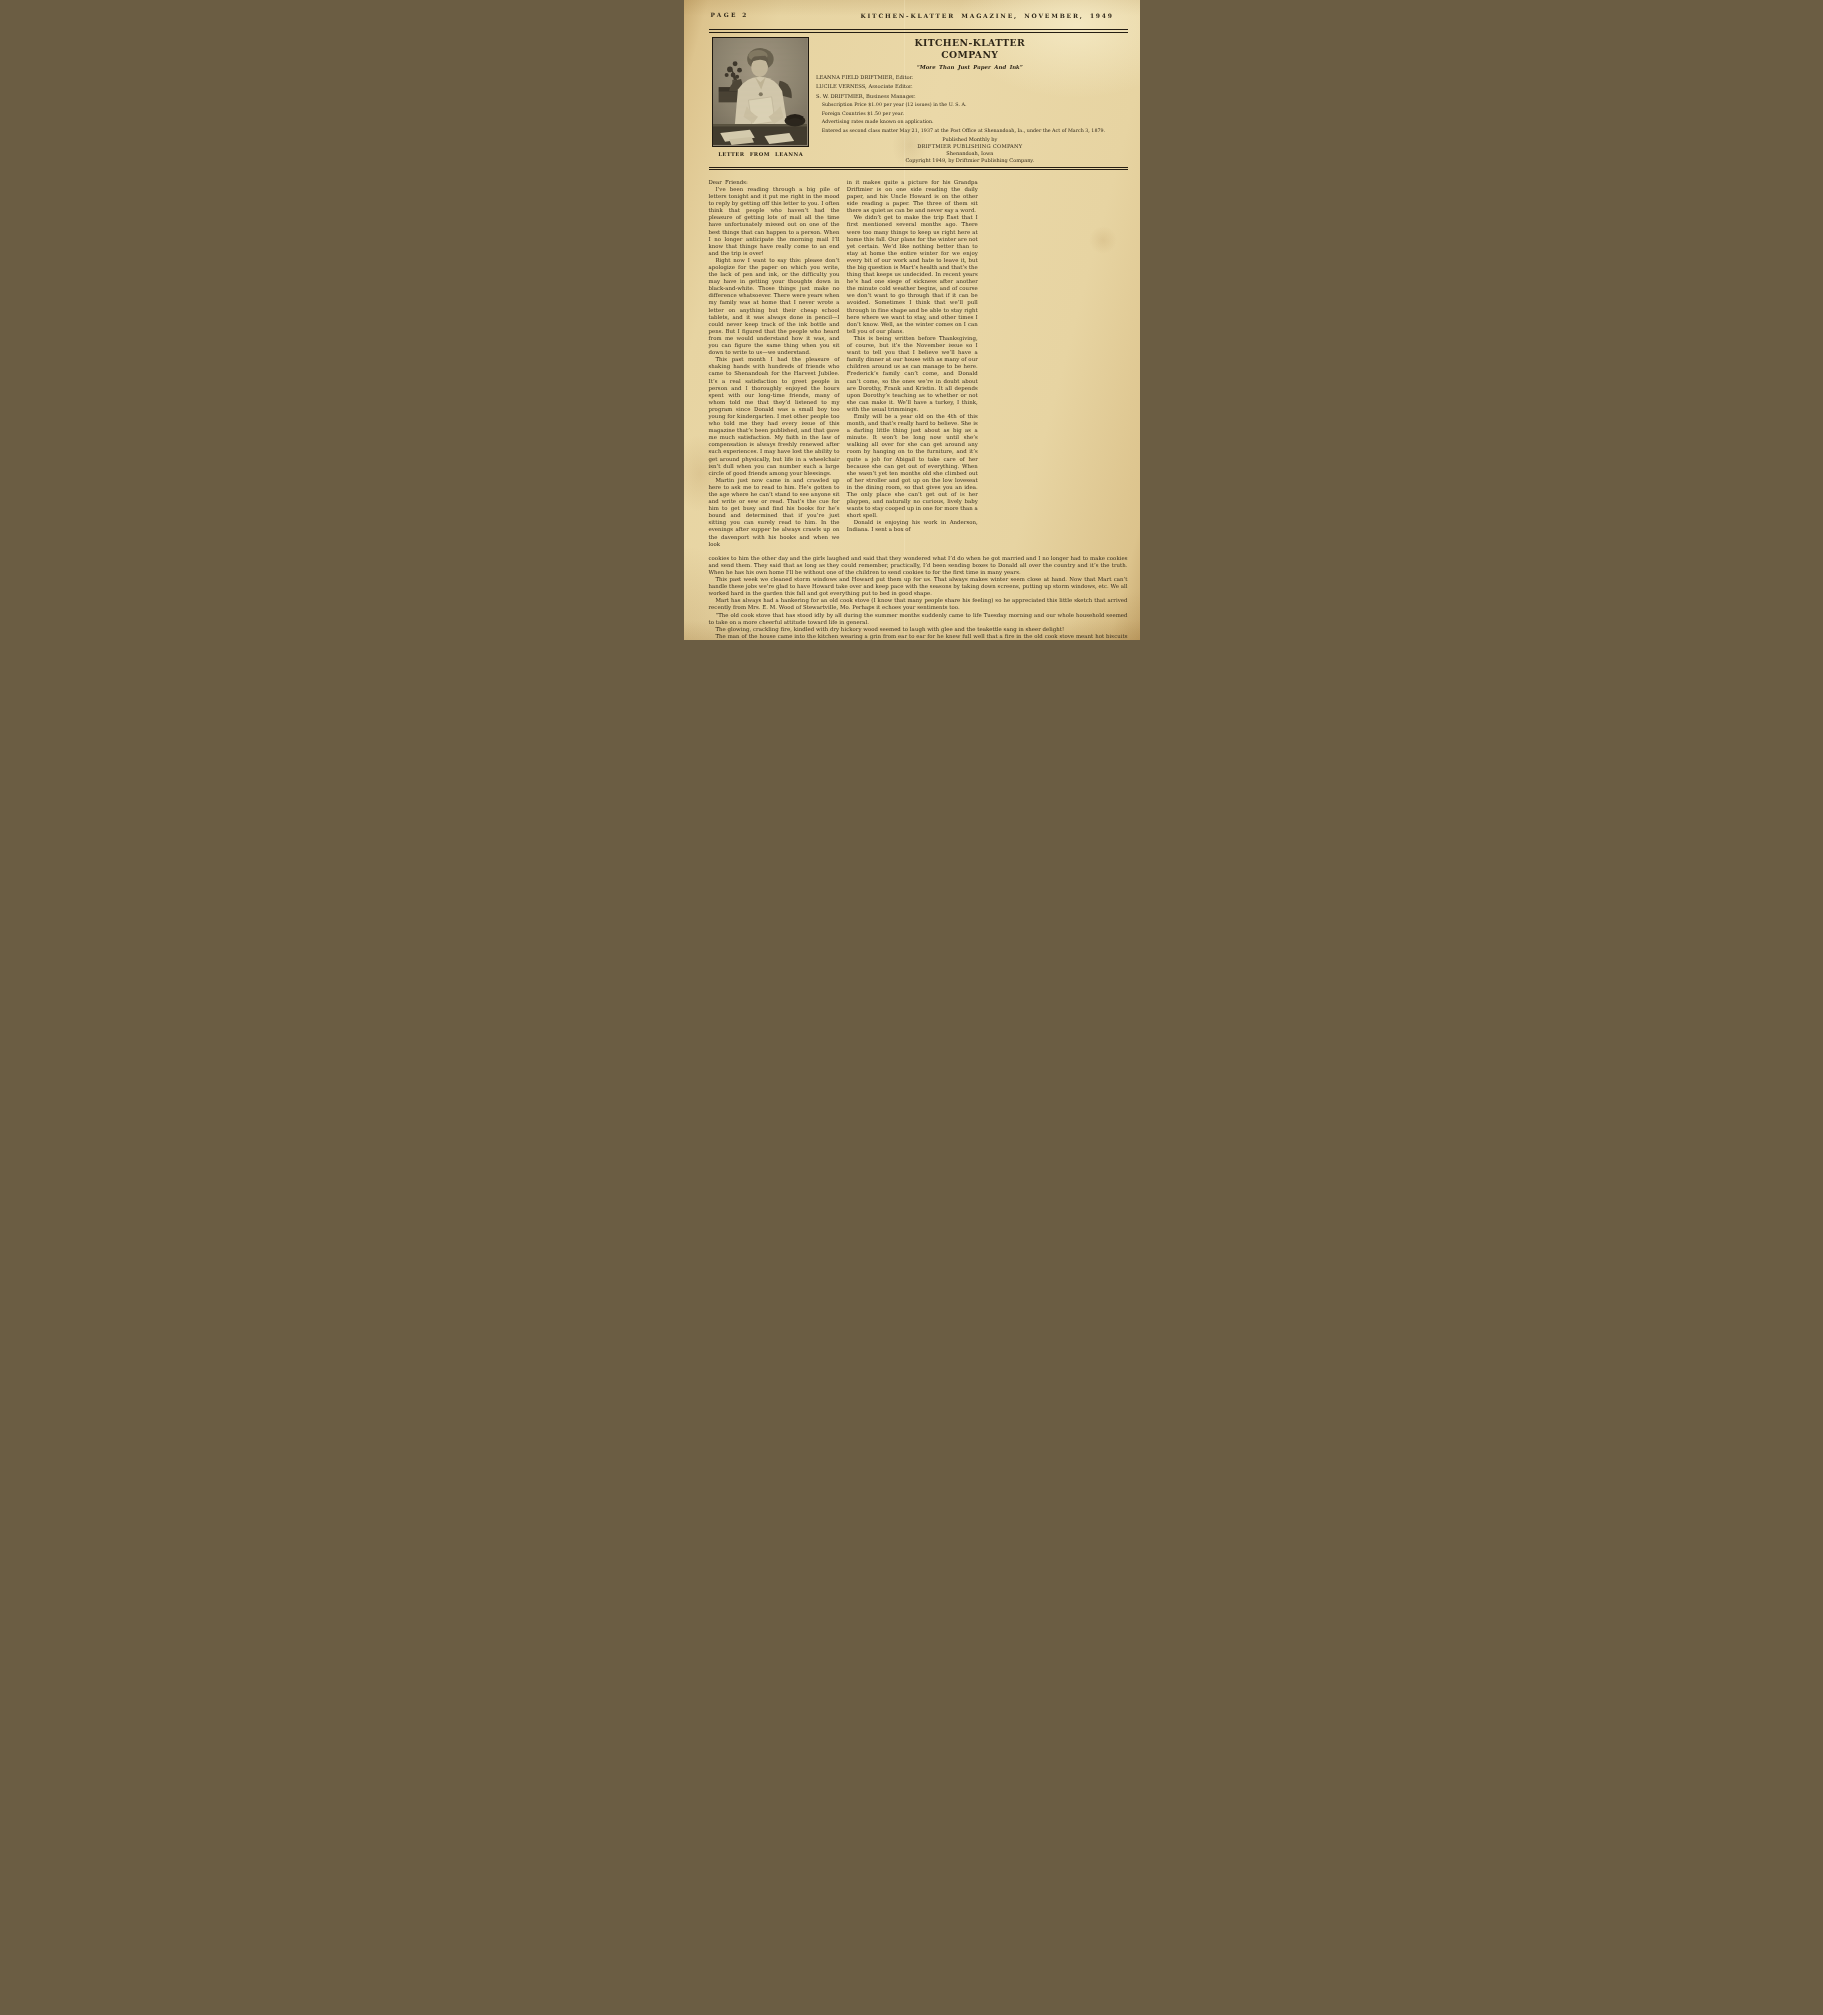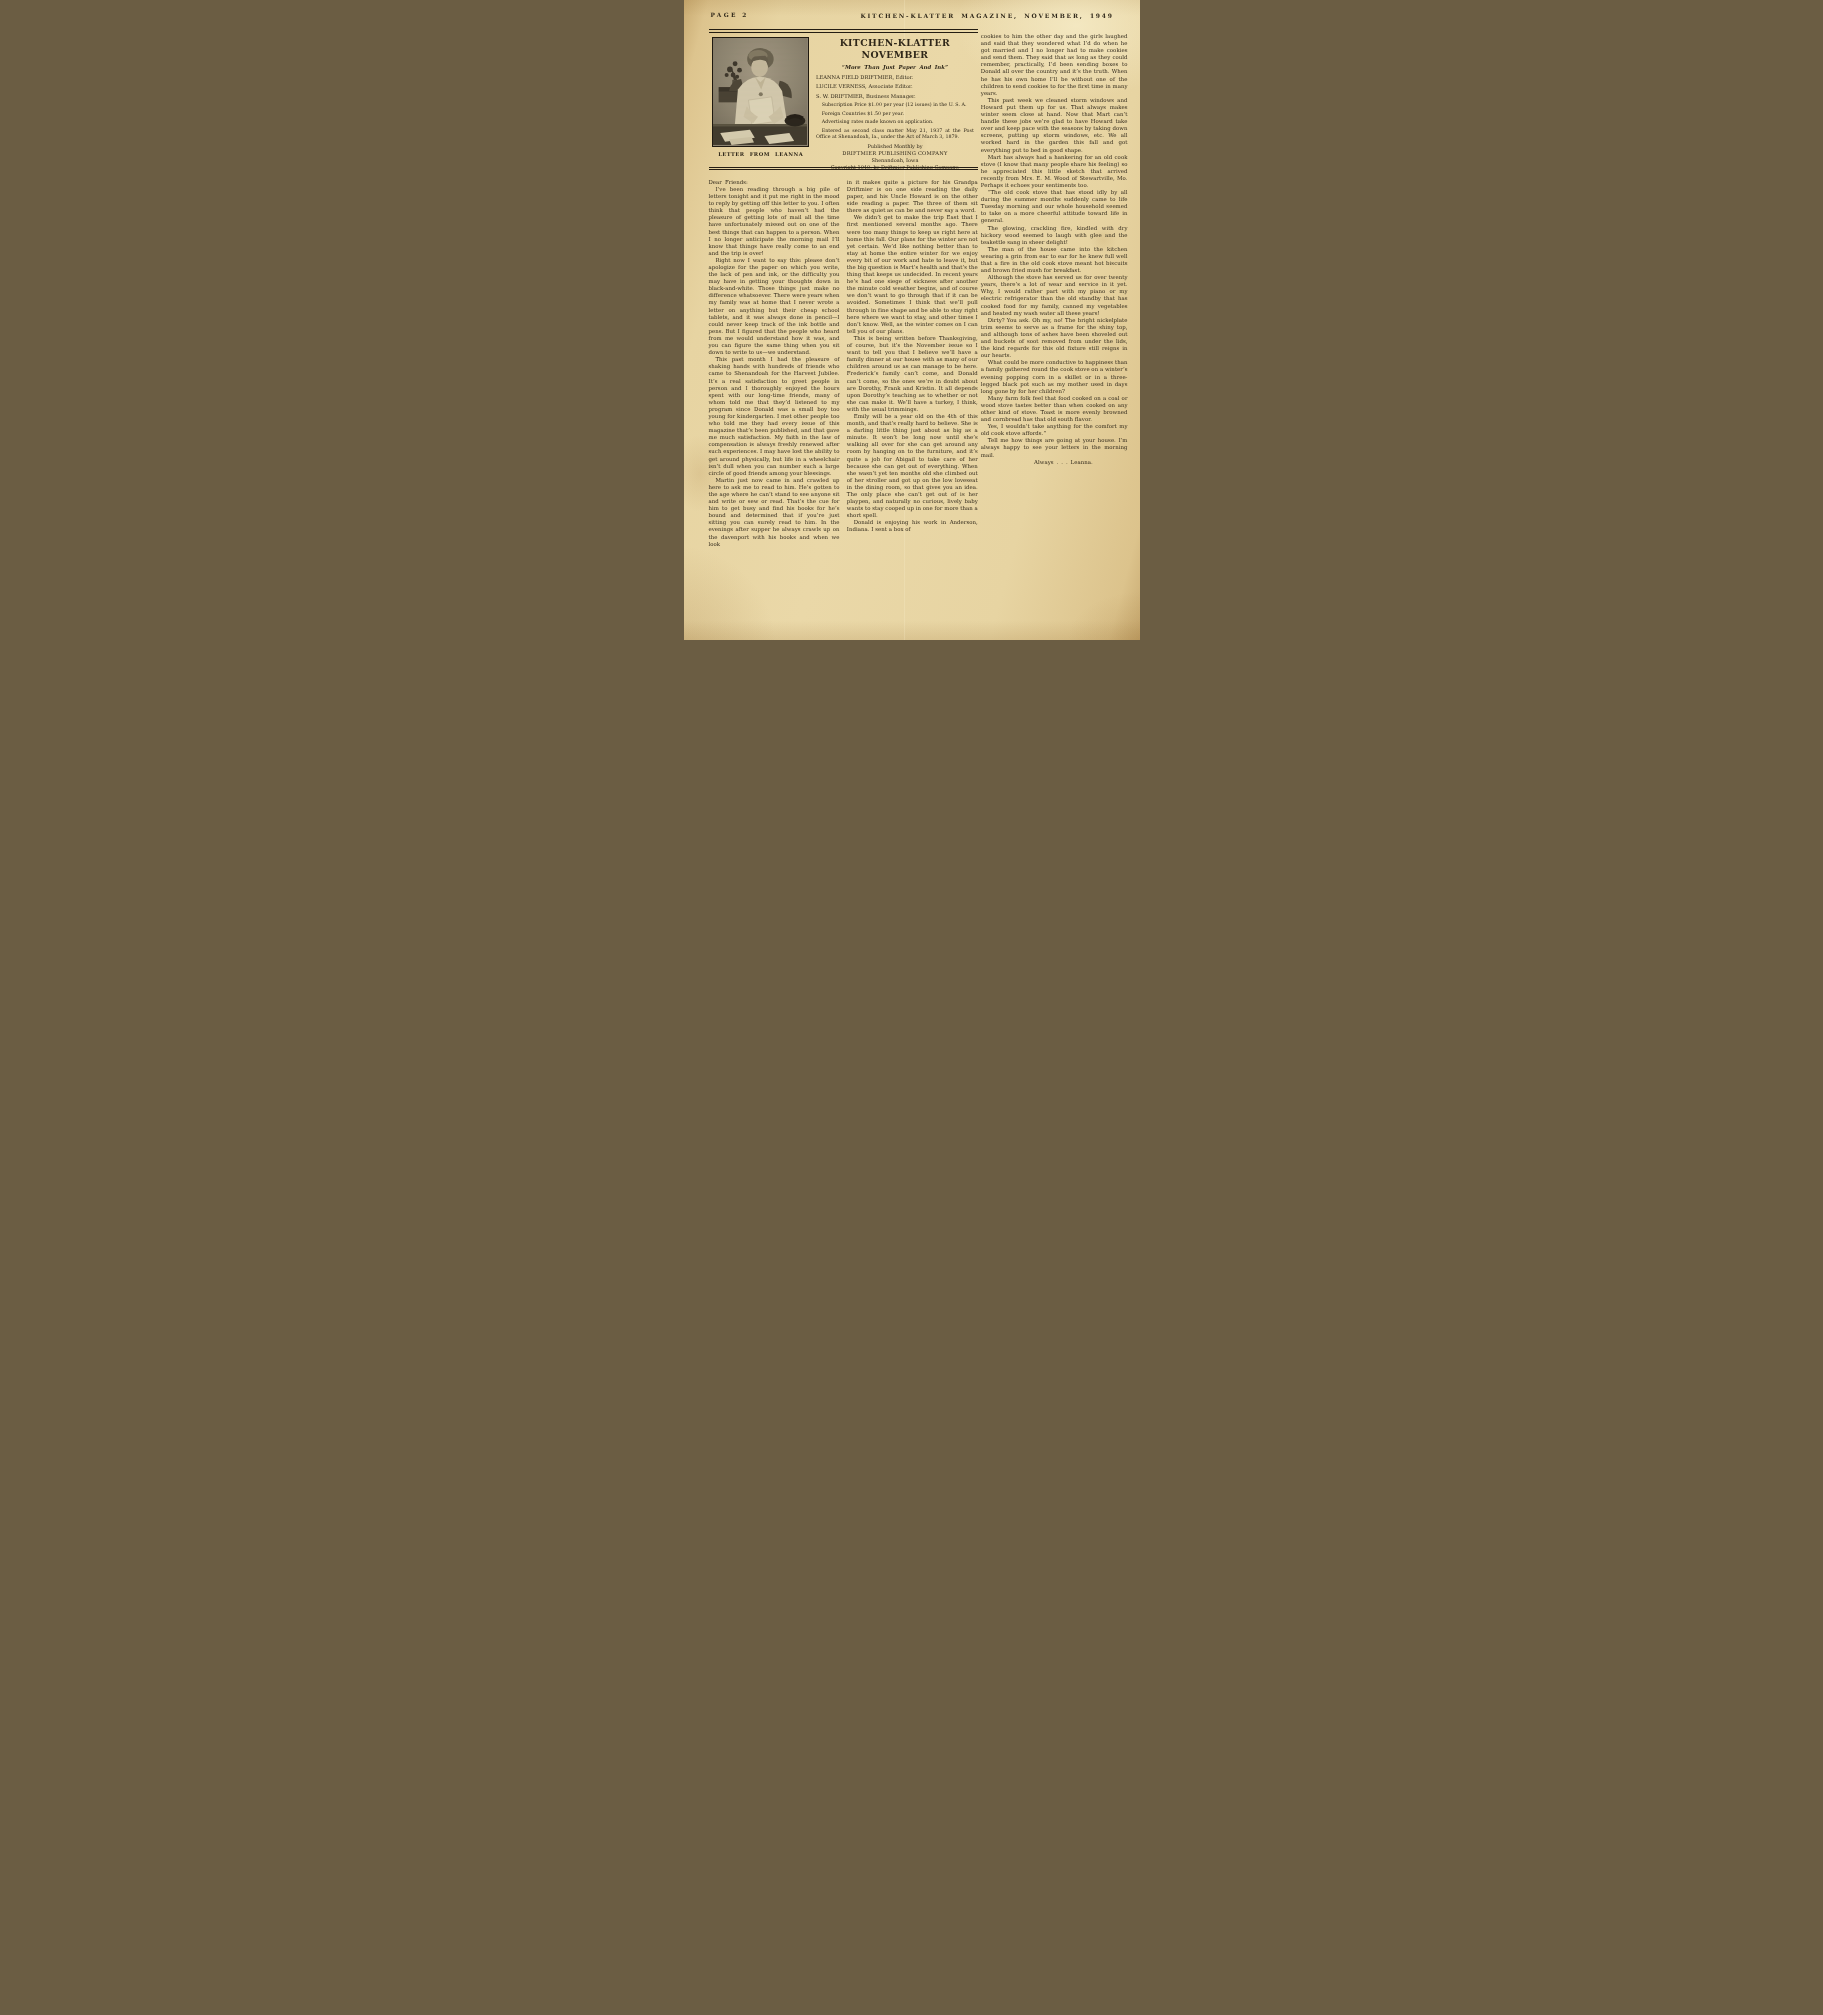--- a/index.html
+++ b/index.html
@@ -21,21 +21,21 @@
     background:linear-gradient(90deg,rgba(120,85,35,.10),rgba(255,246,214,.20),rgba(120,85,35,.08));}
   .stain{position:absolute;pointer-events:none;border-radius:50%;}
   .stain.s1{left:-12px;top:435px;width:56px;height:77px;background:radial-gradient(closest-side,rgba(151,104,40,.14),rgba(151,104,40,0));}
   .stain.s2{left:208px;top:121px;width:36px;height:48px;background:radial-gradient(closest-side,rgba(120,90,45,.10),rgba(120,90,45,0));}
   .stain.s3{left:405px;top:226px;width:28px;height:28px;background:radial-gradient(closest-side,rgba(151,104,40,.12),rgba(151,104,40,0));}
 
   .header{position:absolute;top:12px;left:0;right:0;height:12px;}
   .pageno{position:absolute;left:27px;top:0;font-size:5.8px;font-weight:bold;letter-spacing:2.4px;}
   .runtitle{position:absolute;left:177px;top:0;font-size:6px;font-weight:bold;letter-spacing:1.8px;word-spacing:2.4px;white-space:nowrap;}
 
-  .content{position:absolute;top:29px;left:25px;right:12px;bottom:13.7px;display:flex;gap:3px;}
+  .content{position:absolute;top:29px;left:25px;right:12px;bottom:13.7px;display:flex;gap:3px;flex-direction:column;}
   .left-region{flex:0 0 269px;display:flex;flex-direction:column;}
 
   .masthead{height:143px;box-sizing:border-box;}
   .rule{height:1.6px;border-top:1.6px solid #241d12;border-bottom:0.8px solid #241d12;}
   .mast-inner{display:flex;height:134px;box-sizing:border-box;padding:4.8px 0.8px 1.6px 3.2px;}
   .photo-wrap{flex:0 0 98px;}
   .photo-frame{width:97px;height:110px;border:1.2px solid #1f1910;box-sizing:border-box;background:#8d8472;}
   .caption{text-align:center;font-weight:bold;font-size:5.2px;letter-spacing:0.5px;word-spacing:2.8px;margin-top:3.6px;white-space:nowrap;}
   .mast-info{flex:1;padding:0 3.2px 0 6.4px;}
   .mast-title{text-align:center;font-size:9.3px;font-weight:bold;letter-spacing:0.4px;line-height:1.22;}
@@ -131,21 +131,21 @@
                 <ellipse cx="204" cy="206" rx="26" ry="14" fill="#2b261d"></ellipse>
                 <path d="M182 196 Q204 182 226 196 L220 204 Q204 194 188 204 Z" fill="#241f17"></path>
 
                 <rect width="234" height="266" fill="url(#dots)"></rect>
               </svg>
             </div>
             <div class="caption">LETTER FROM LEANNA</div>
           </div>
           <div class="mast-info">
             <div class="mast-title">KITCHEN-KLATTER</div>
-            <div class="mast-title">NOVEMBER</div>
+            <div class="mast-title">COMPANY</div>
             <div class="tagline">“More Than Just Paper And Ink”</div>
             <div class="staff">
                 <p>LEANNA FIELD DRIFTMIER, Editor.</p>
                 <p>LUCILE VERNESS, Associate Editor.</p>
                 <p>S. W. DRIFTMIER, Business Manager.</p>
               </div>
             <div class="notices">
                 <p>Subscription Price $1.00 per year (12 issues) in the U. S. A.</p>
                 <p>Foreign Countries $1.50 per year.</p>
                 <p>Advertising rates made known on application.</p>

